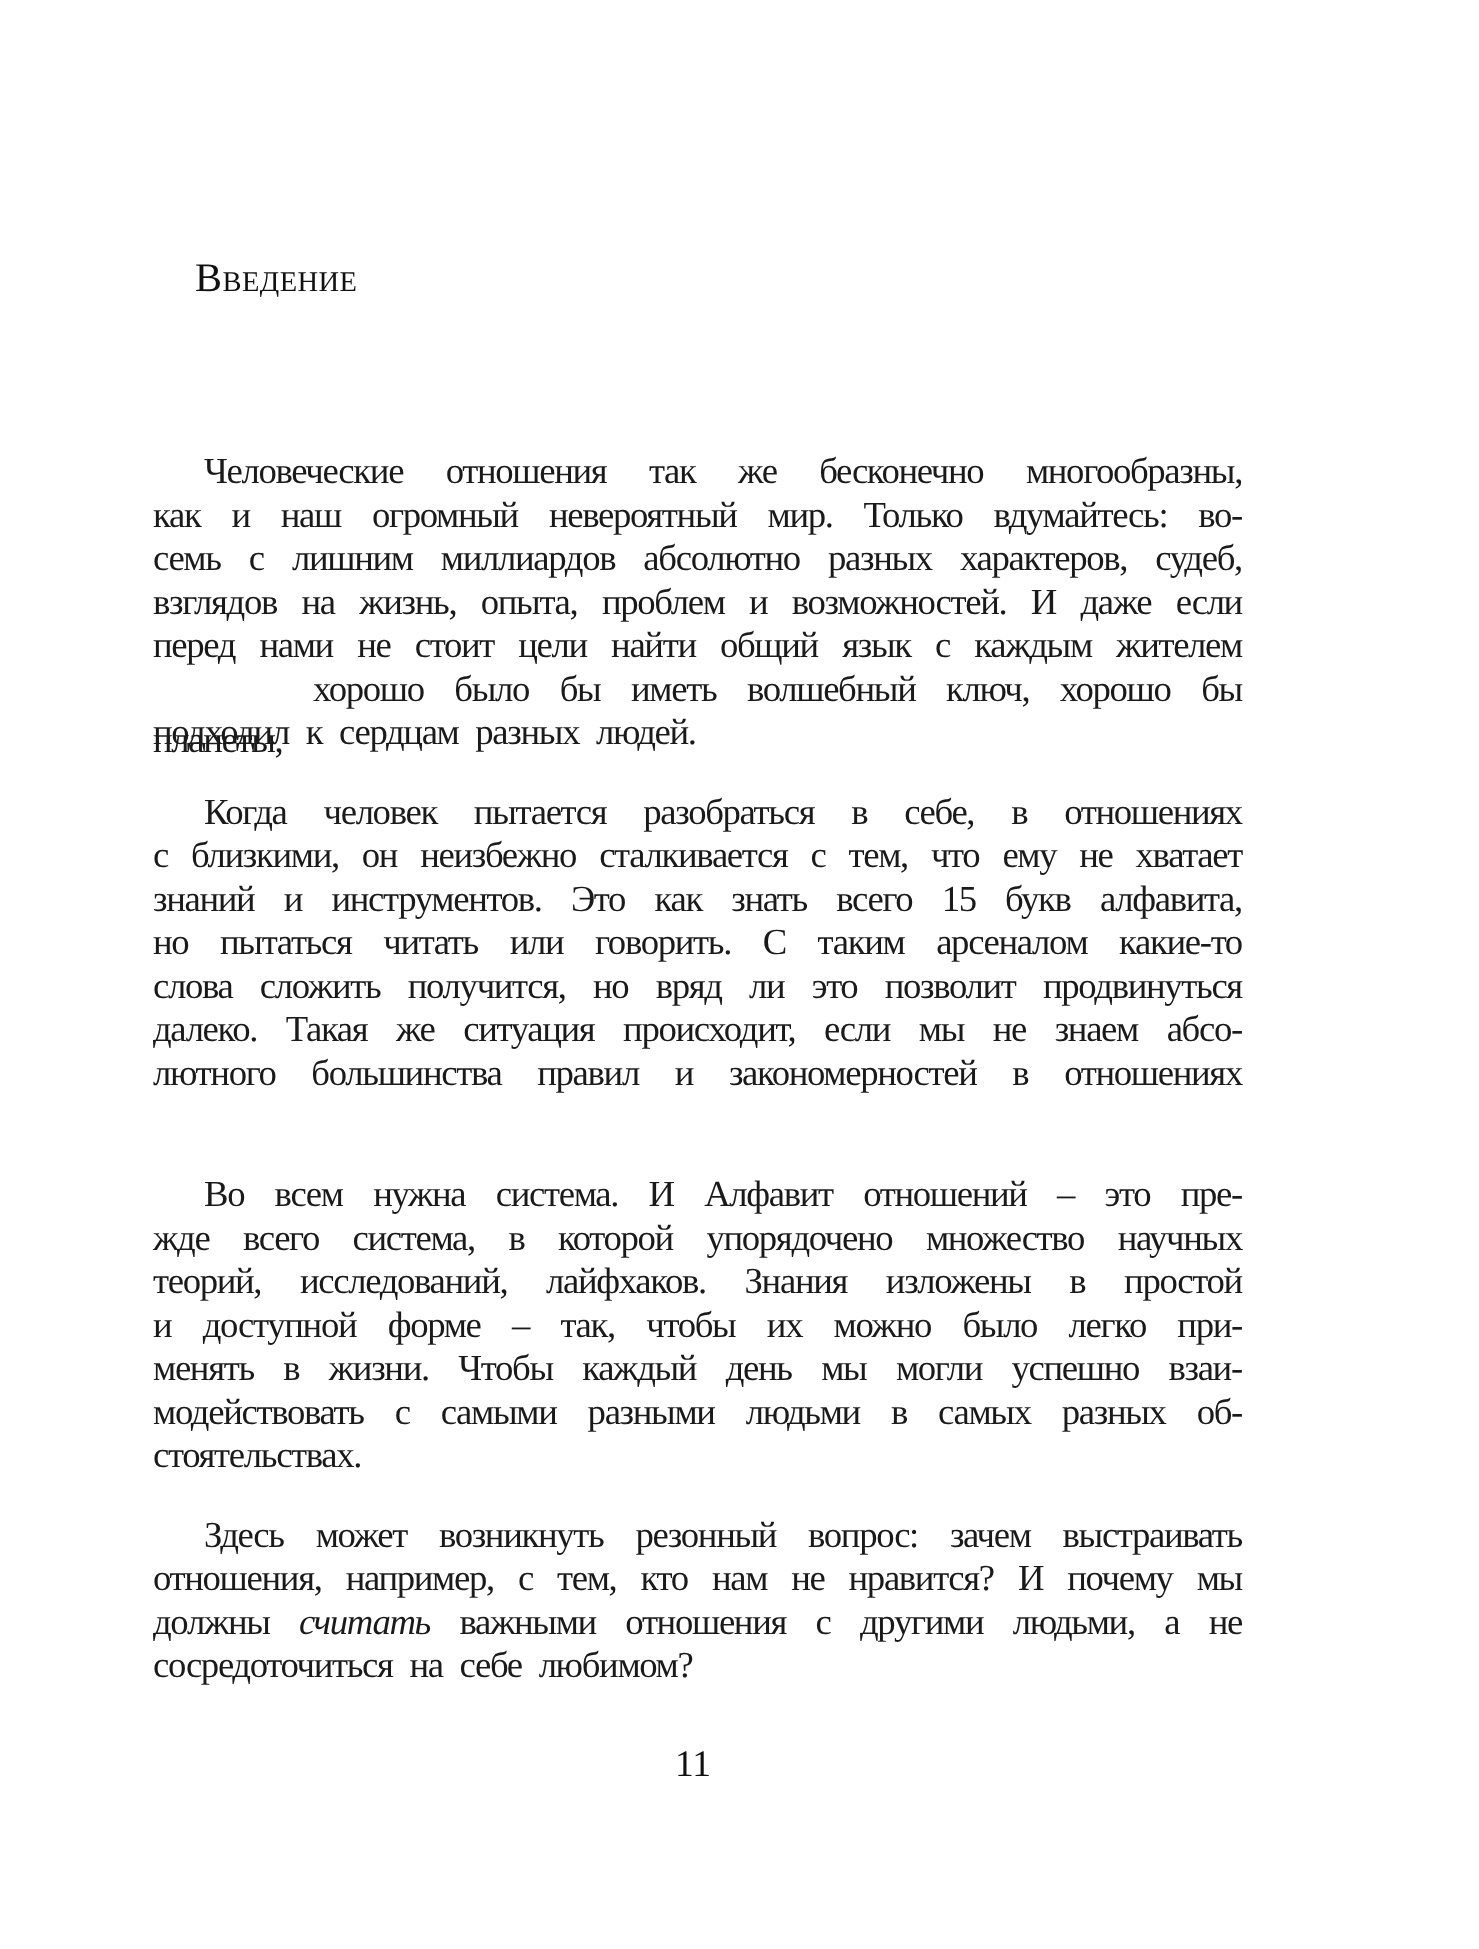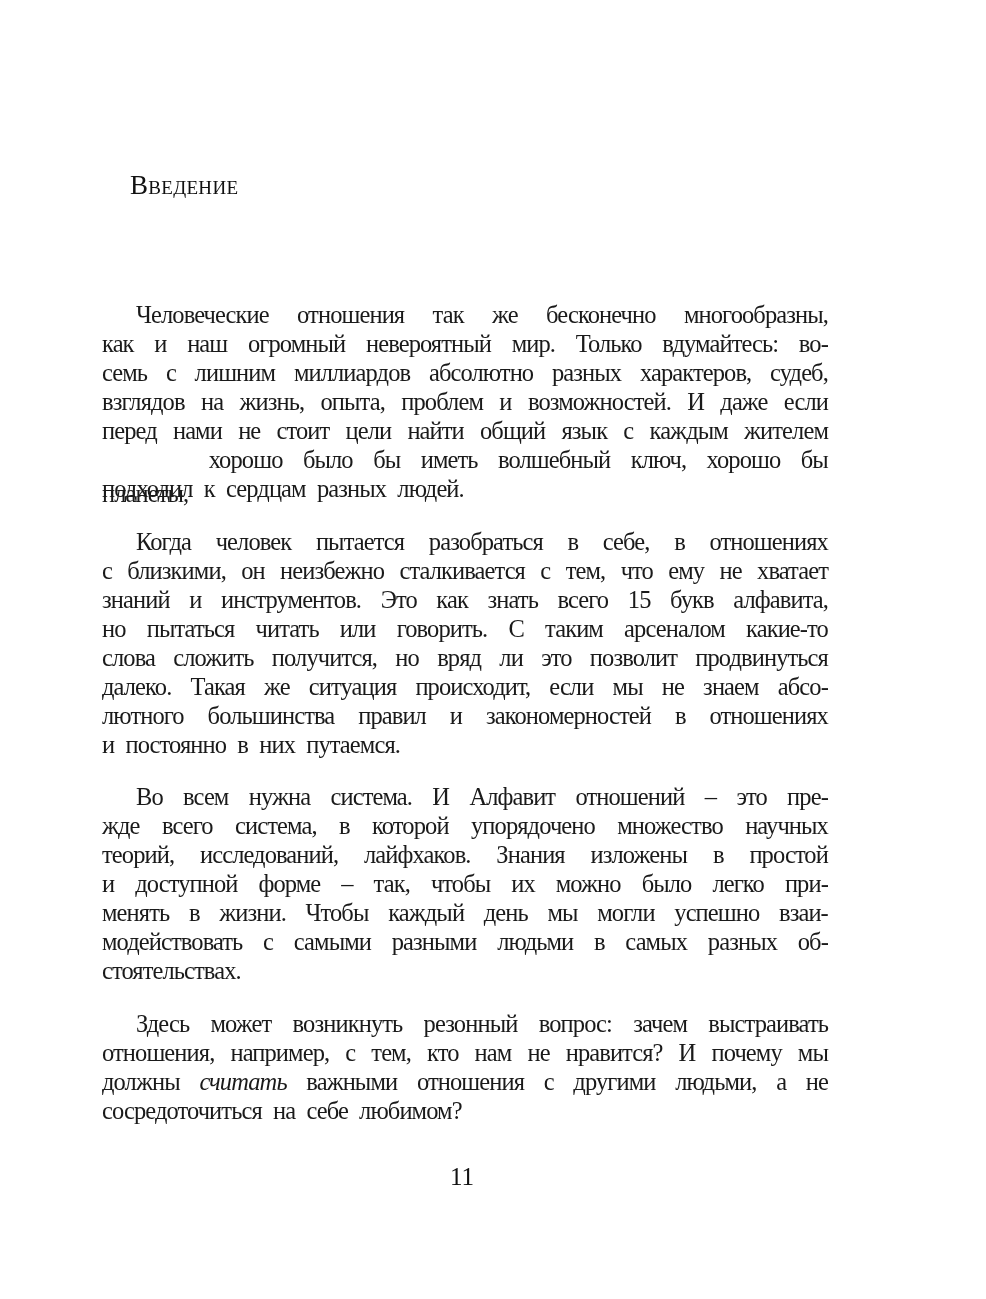--- a/index.html
+++ b/index.html
@@ -217,21 +217,20 @@
       </div>
     <div class="line justify">
         <span class="txt" style="transform: none; display: inline-block; font-stretch: condensed; letter-spacing: -0.9px;">лютного</span>
         <span class="txt" style="transform: none; display: inline-block; font-stretch: condensed; letter-spacing: -0.9px;">большинства</span>
         <span class="txt" style="transform: none; display: inline-block; font-stretch: condensed; letter-spacing: -0.9px;">правил</span>
         <span class="txt" style="transform: none; display: inline-block; font-stretch: condensed; letter-spacing: -0.9px;">и</span>
         <span class="txt" style="transform: none; display: inline-block; font-stretch: condensed; letter-spacing: -0.9px;">закономерностей</span>
         <span class="txt" style="transform: none; display: inline-block; font-stretch: condensed; letter-spacing: -0.9px;">в</span>
         <span class="txt" style="transform: none; display: inline-block; font-stretch: condensed; letter-spacing: -0.9px;">отношениях</span>
       </div>
-    <div class="line"><span class="txt" style="letter-spacing: -0.9px; word-spacing: 6px; transform: none;">и постоянно в них путаемся.</span></div>
   </div>
 
   <div class="paragraph" style="top:782px;">
     <div class="line indent justify">
         <span class="txt" style="transform: none; display: inline-block; font-stretch: condensed; letter-spacing: -0.9px;">Во</span>
         <span class="txt" style="transform: none; display: inline-block; font-stretch: condensed; letter-spacing: -0.9px;">всем</span>
         <span class="txt" style="transform: none; display: inline-block; font-stretch: condensed; letter-spacing: -0.9px;">нужна</span>
         <span class="txt" style="transform: none; display: inline-block; font-stretch: condensed; letter-spacing: -0.9px;">система.</span>
         <span class="txt" style="transform: none; display: inline-block; font-stretch: condensed; letter-spacing: -0.9px;">И</span>
         <span class="txt" style="transform: none; display: inline-block; font-stretch: condensed; letter-spacing: -0.9px;">Алфавит</span>

